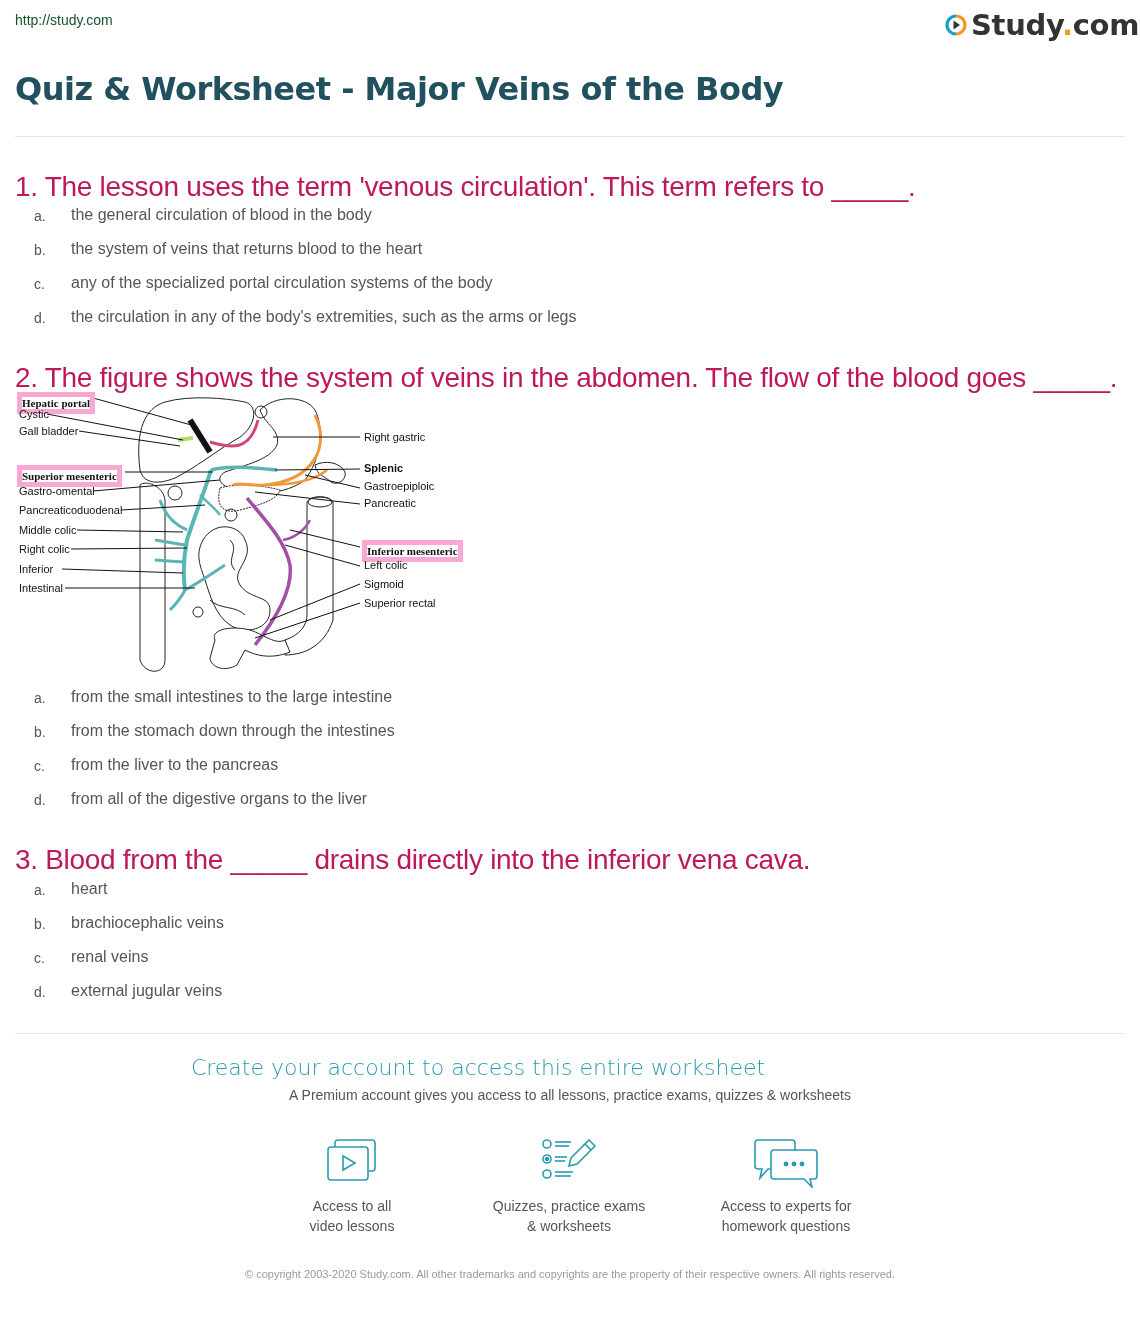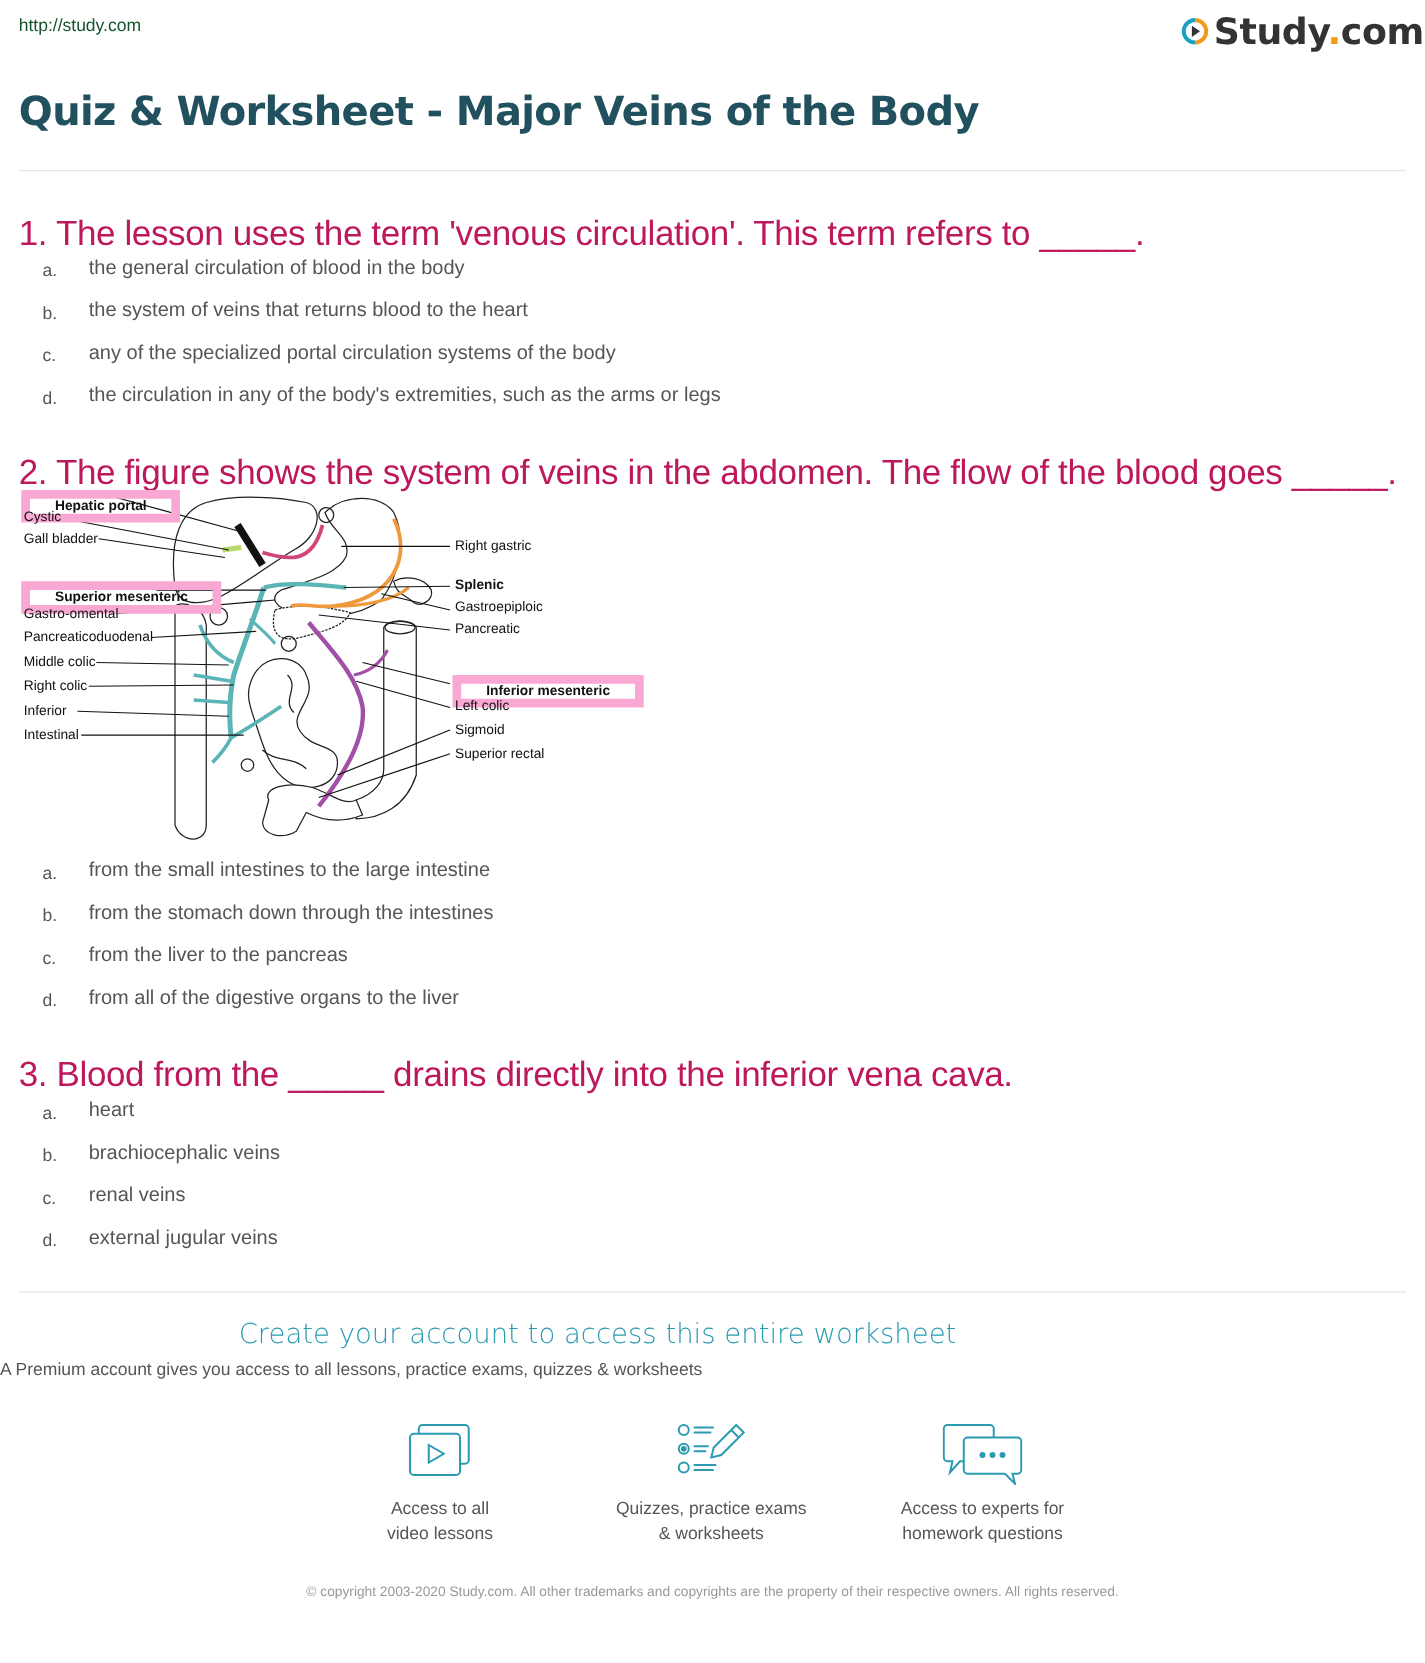--- a/index.html
+++ b/index.html
@@ -14,25 +14,25 @@
 
   .page-title { position: absolute; left: 15px; top: 70px; font-size: 32px; font-weight: bold; color: #21505e; font-family: "DejaVu Sans", sans-serif; letter-spacing: -0.5px; }
   .divider { position: absolute; left: 15px; width: 1110px; height: 1px; background: #e6e6e6; }
 
   .q-title { position: absolute; left: 15px; font-size: 28px; color: #be185d; font-family: Liberation Sans, sans-serif; letter-spacing: -0.3px; }
   .answer { position: absolute; left: 34px; font-size: 16px; color: #555; display: flex; }
   .answer .ltr { width: 37px; font-size: 14px; color: #555; padding-top: 2px; }
 
   .figure { position: absolute; left: 15px; top: 390px; width: 450px; height: 284px; }
   .fig-label { position: absolute; font-size: 11px; color: #111; font-family: "Liberation Sans", sans-serif; white-space: nowrap; }
-  .fig-label.boxed { border: 7px solid #f9a8d4; padding: 0 20px; font-weight: bold; }
+  .fig-label.boxed { border: 5px solid #f9a8d4; padding: 0 0; font-weight: bold; font-family: Liberation Serif, serif; }
   .fig-label.bold { font-weight: bold; }
 
   .cta-title { position: absolute; left: 0; width: 956px; top: 1055px; text-align: center; font-size: 22px; color: #2a9bb1; font-family: "DejaVu Sans", sans-serif; font-weight: 300; }
-  .cta-sub { position: absolute; left: 0; width: 1140px; top: 1087px; font-size: 14px; color: #555; }
+  .cta-sub { position: absolute; left: 0; width: 1140px; top: 1087px; text-align: center; font-size: 14px; color: #555; }
 
   .feature { position: absolute; top: 1138px; width: 220px; text-align: center; }
   .feature svg { display: block; margin: 0 auto; }
   .feature .ftext { margin-top: 14px; font-size: 14px; color: #555; line-height: 20px; }
 
   .copyright { position: absolute; left: 210px; width: 720px; top: 1266px; text-align: center; font-size: 11px; color: #999; line-height: 16px; }
 </style>
 </head>
 <body>
 

